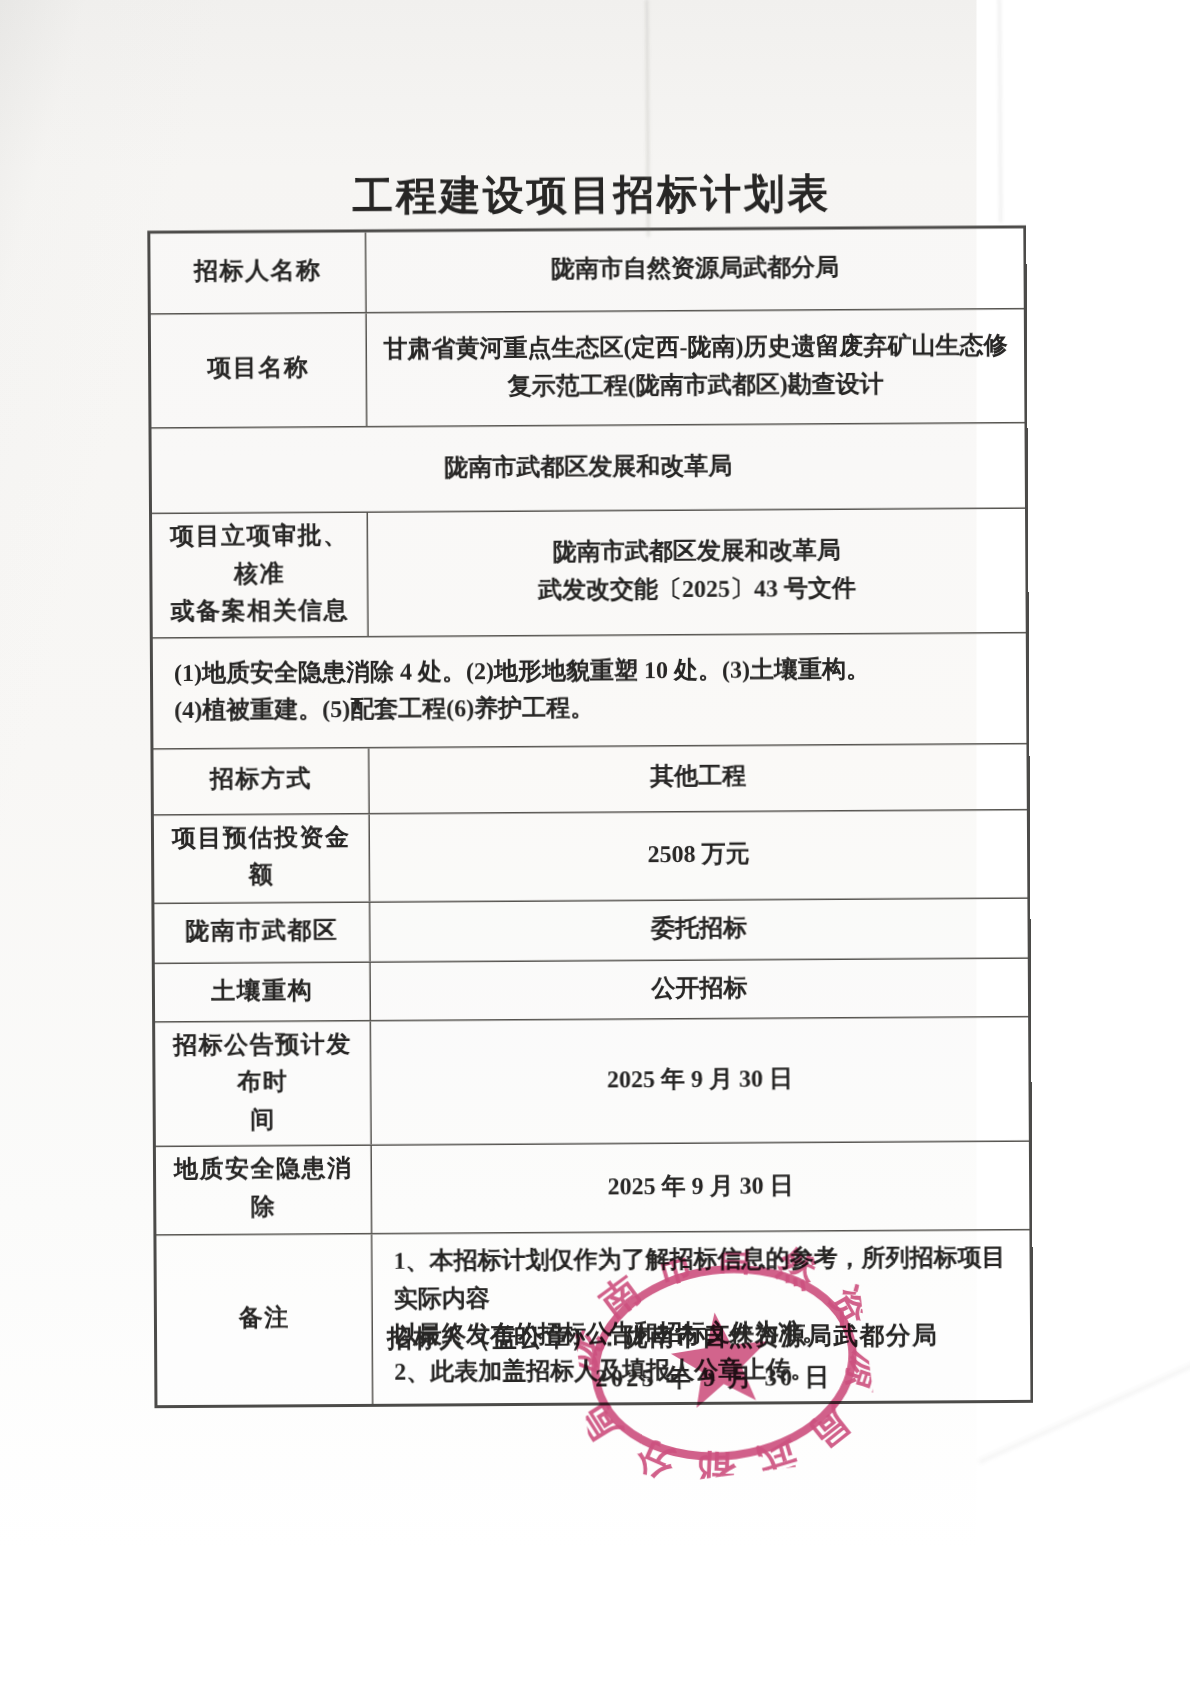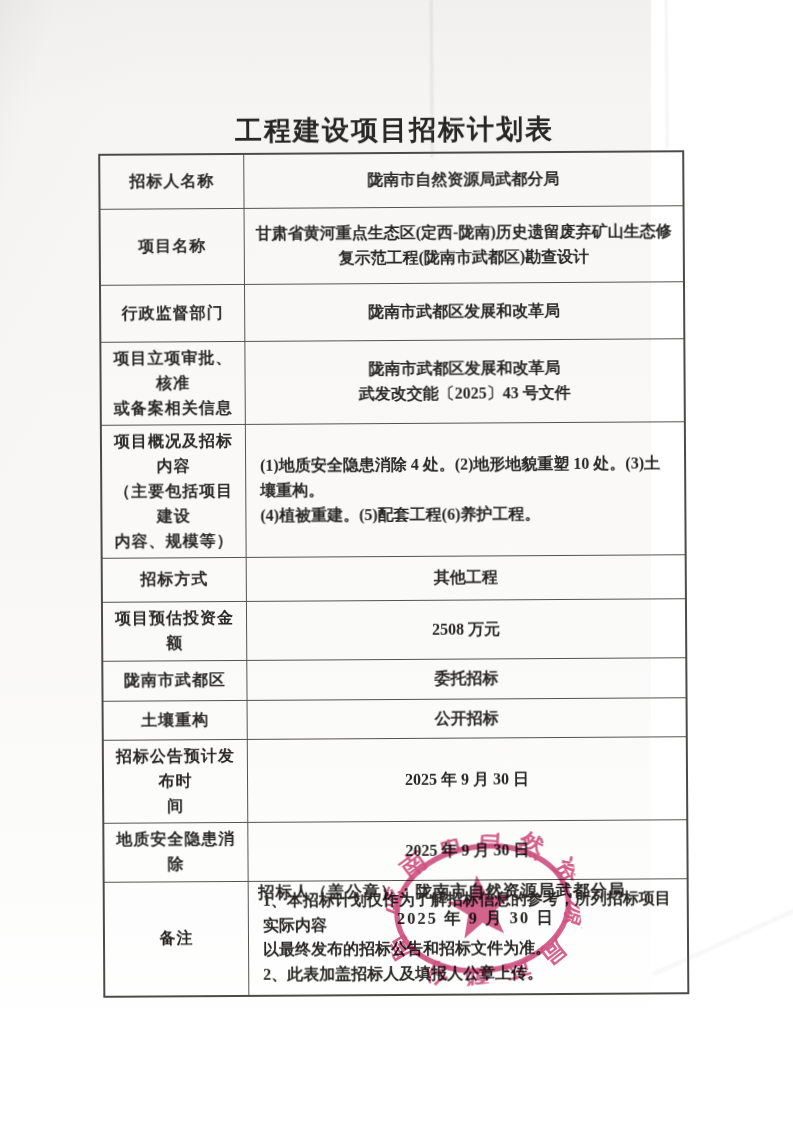--- a/index.html
+++ b/index.html
@@ -92,33 +92,29 @@
     <div class="table">
         <div class="row">
           <div class="cell cell-label">招标人名称</div>
           <div class="cell cell-value">陇南市自然资源局武都分局</div>
         </div>
         <div class="row">
           <div class="cell cell-label">项目名称</div>
           <div class="cell cell-value">甘肃省黄河重点生态区(定西-陇南)历史遗留废弃矿山生态修复示范工程(陇南市武都区)勘查设计</div>
         </div>
         <div class="row">
-          <div class="cell cell-label">行政监督部门</div>
           <div class="cell cell-value">陇南市武都区发展和改革局</div>
         </div>
         <div class="row">
           <div class="cell cell-label">项目立项审批、核准
 或备案相关信息</div>
           <div class="cell cell-value">陇南市武都区发展和改革局
 武发改交能〔2025〕43 号文件</div>
         </div>
         <div class="row">
-          <div class="cell cell-label">项目概况及招标内容
-（主要包括项目建设
-内容、规模等）</div>
           <div class="cell cell-value">(1)地质安全隐患消除 4 处。(2)地形地貌重塑 10 处。(3)土壤重构。
 (4)植被重建。(5)配套工程(6)养护工程。</div>
         </div>
         <div class="row">
           <div class="cell cell-label">招标方式</div>
           <div class="cell cell-value">其他工程</div>
         </div>
         <div class="row">
           <div class="cell cell-label">项目预估投资金额</div>
           <div class="cell cell-value">2508 万元</div>

